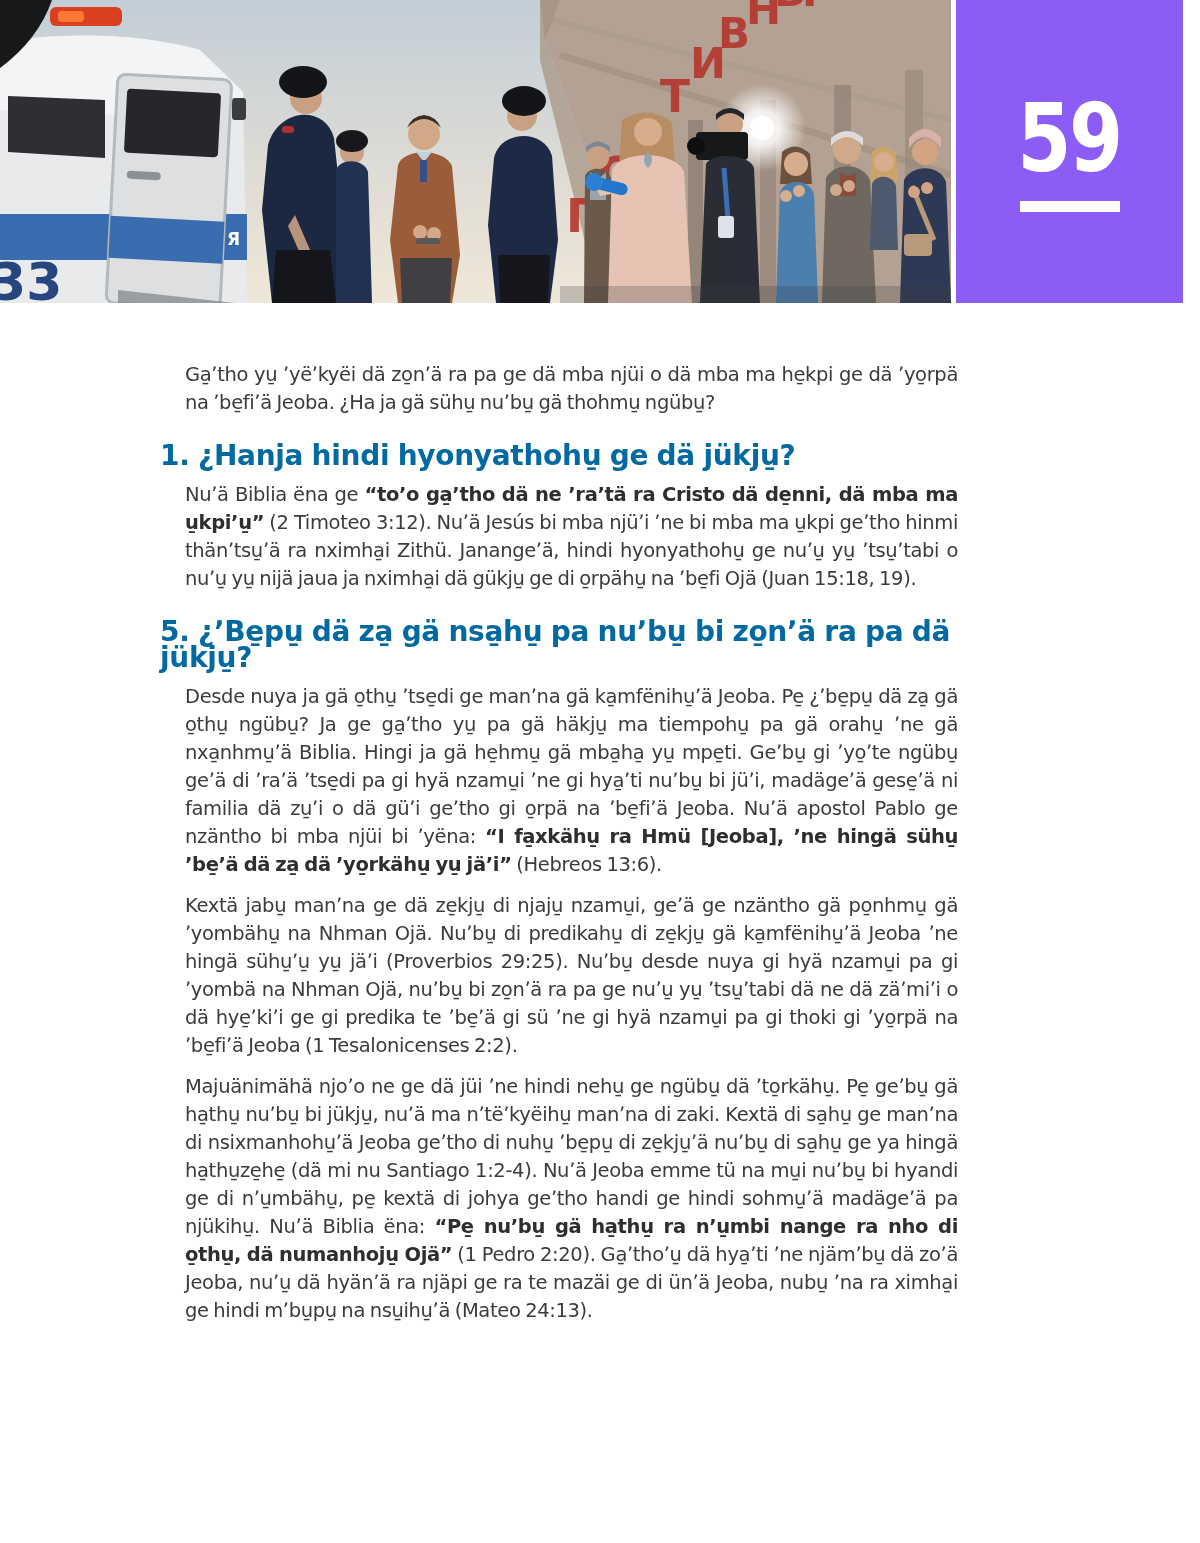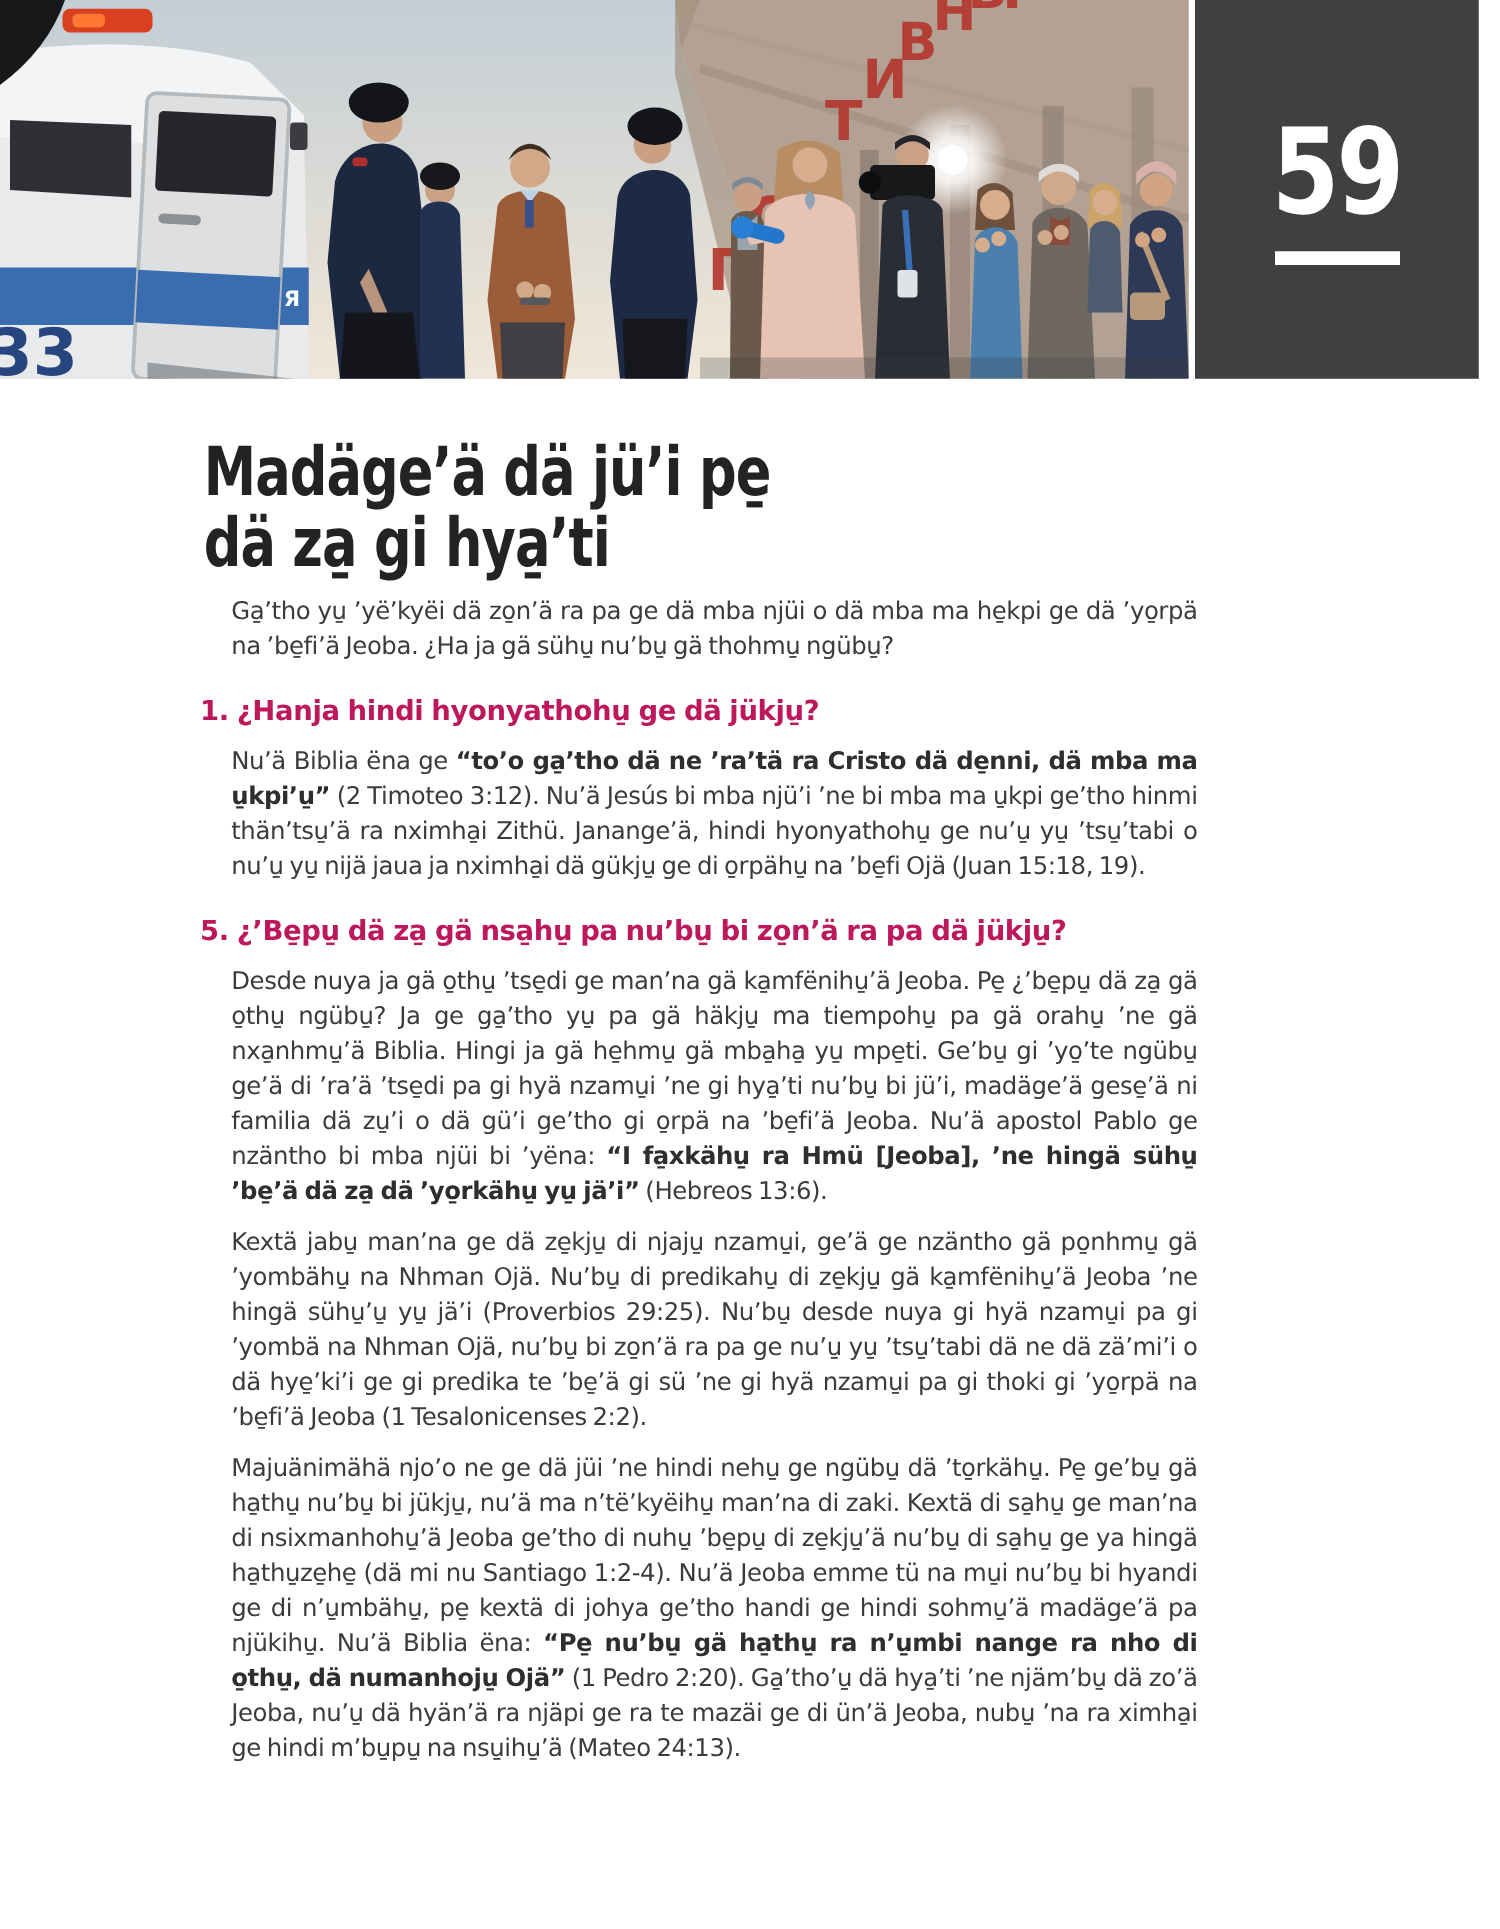--- a/index.html
+++ b/index.html
@@ -5,40 +5,40 @@
   html,body{margin:0;padding:0;}
   body{
     width:1200px;height:1543px;background:#ffffff;
     font-family:"DejaVu Sans",sans-serif;color:#3b3b3b;
     position:relative;overflow:hidden;
   }
   .hero{position:relative;height:303px;background:#fff;}
   .photo{position:absolute;left:0;top:0;width:951px;height:303px;overflow:hidden;background:#cdd6da;}
   .badge{
     position:absolute;left:956px;top:0;width:227px;height:303px;
-    background:#404040;display:flex;flex-direction:column;align-items:center;justify-content:center;
+    background:#8b5cf6;display:flex;flex-direction:column;align-items:center;justify-content:center;
   }
   .badge .num{
     font-size:95px;font-weight:bold;color:#ffffff;line-height:1;
     transform:scaleX(0.82);letter-spacing:-3px;
   }
   .badge .bar{width:100px;height:11px;background:#ffffff;margin-top:15px;}
   main{padding:46px 0 0 185px;width:773px;}
   h1{margin:0 0 0 -22px;padding:0;color:#232323;}
   h1 .tl{
     display:block;font-size:54px;font-weight:bold;line-height:57px;
     transform:scaleX(0.78);transform-origin:left center;white-space:nowrap;letter-spacing:-1px;
   }
   .intro{margin-top:33px;}
   p.body{
     font-size:19.5px;line-height:28px;text-align:justify;
     margin:12px 0 13px 0;letter-spacing:-0.35px;word-spacing:-1.2px;color:#3b3b3b;
   }
   h2.q{
-    font-size:22px;line-height:26px;color:#be185d;font-weight:bold;
+    font-size:28px;line-height:26px;color:#0369a1;font-weight:bold;
     margin:26px 0 10px -25px;letter-spacing:-0.3px;word-spacing:-1px;
   }
   .bold{font-weight:bold;color:#2e2e2e;}
 </style>
 </head>
 <body>
 
 <div class="hero">
   <div class="photo">
     <svg width="951" height="303" viewBox="0 0 951 303" xmlns="http://www.w3.org/2000/svg">
@@ -200,24 +200,20 @@
     </svg>
   </div>
 
   <div class="badge">
     <div class="num">59</div>
     <div class="bar"></div>
   </div>
 </div>
 
 <main>
-  <h1>
-    <span class="tl">Madägeʼä dä jüʼi pe̱</span>
-    <span class="tl">dä za̱ gi hya̱ʼti</span>
-  </h1>
 
   <p class="body intro">Ga̱ʼtho yu̱ ʼyëʼkyëi dä zo̱nʼä ra pa ge dä mba njüi o dä mba ma he̱kpi ge dä ʼyo̱rpä na ʼbe̱fiʼä Jeoba. ¿Ha ja gä sühu̱ nuʼbu̱ gä thohmu̱ ngübu̱?</p>
 
   <h2 class="q">1. ¿Hanja hindi hyonyathohu̱ ge dä jükju̱?</h2>
   <p class="body"><span>Nuʼä Biblia ëna ge </span><span class="bold">“toʼo ga̱ʼtho dä ne ʼraʼtä ra Cristo dä de̱nni, dä mba ma u̱kpiʼu̱”</span><span> (2 Timoteo 3:12). Nuʼä Jesús bi mba njüʼi ʼne bi mba ma u̱kpi geʼtho hinmi thänʼtsu̱ʼä ra nximha̱i Zithü. Janangeʼä, hindi hyonyathohu̱ ge nuʼu̱ yu̱ ʼtsu̱ʼtabi o nuʼu̱ yu̱ nijä jaua ja nximha̱i dä gükju̱ ge di o̱rpähu̱ na ʼbe̱fi Ojä (Juan 15:18, 19).</span></p>
 
   <h2 class="q">5. ¿ʼBe̱pu̱ dä za̱ gä nsa̱hu̱ pa nuʼbu̱ bi zo̱nʼä ra pa dä jükju̱?</h2>
   <p class="body"><span>Desde nuya ja gä o̱thu̱ ʼtse̱di ge manʼna gä ka̱mfënihu̱ʼä Jeoba. Pe̱ ¿ʼbe̱pu̱ dä za̱ gä o̱thu̱ ngübu̱? Ja ge ga̱ʼtho yu̱ pa gä häkju̱ ma tiempohu̱ pa gä orahu̱ ʼne gä nxa̱nhmu̱ʼä Biblia. Hingi ja gä he̱hmu̱ gä mba̱ha̱ yu̱ mpe̱ti. Geʼbu̱ gi ʼyo̱ʼte ngübu̱ geʼä di ʼraʼä ʼtse̱di pa gi hyä nzamu̱i ʼne gi hya̱ʼti nuʼbu̱ bi jüʼi, madägeʼä gese̱ʼä ni familia dä zu̱ʼi o dä güʼi geʼtho gi o̱rpä na ʼbe̱fiʼä Jeoba. Nuʼä apostol Pablo ge nzäntho bi mba njüi bi ʼyëna: </span><span class="bold">“I fa̱xkähu̱ ra Hmü [Jeoba], ʼne hingä sühu̱ ʼbe̱ʼä dä za̱ dä ʼyo̱rkähu̱ yu̱ jäʼi”</span><span> (Hebreos 13:6).</span></p>
   <p class="body"><span>Kextä jabu̱ manʼna ge dä ze̱kju̱ di njaju̱ nzamu̱i, geʼä ge nzäntho gä po̱nhmu̱ gä ʼyombähu̱ na Nhman Ojä. Nuʼbu̱ di predikahu̱ di ze̱kju̱ gä ka̱mfënihu̱ʼä Jeoba ʼne hingä sühu̱ʼu̱ yu̱ jäʼi (Proverbios 29:25). Nuʼbu̱ desde nuya gi hyä nzamu̱i pa gi ʼyombä na Nhman Ojä, nuʼbu̱ bi zo̱nʼä ra pa ge nuʼu̱ yu̱ ʼtsu̱ʼtabi dä ne dä zäʼmiʼi o dä hye̱ʼkiʼi ge gi predika te ʼbe̱ʼä gi sü ʼne gi hyä nzamu̱i pa gi thoki gi ʼyo̱rpä na ʼbe̱fiʼä Jeoba (1 Tesalonicenses 2:2).</span></p>
 

